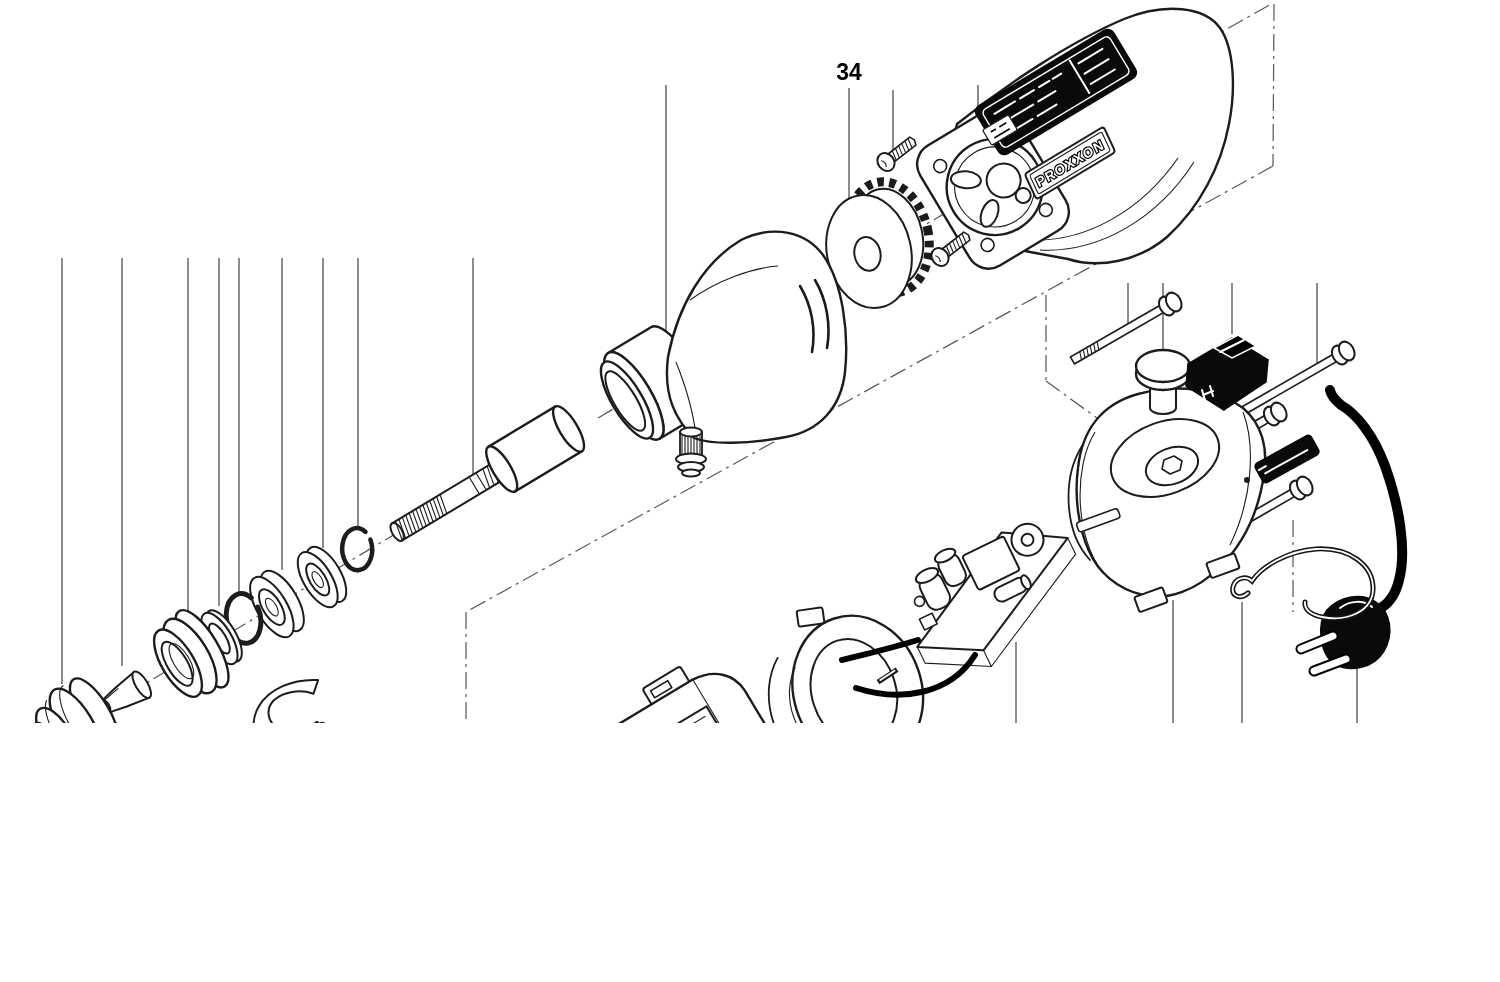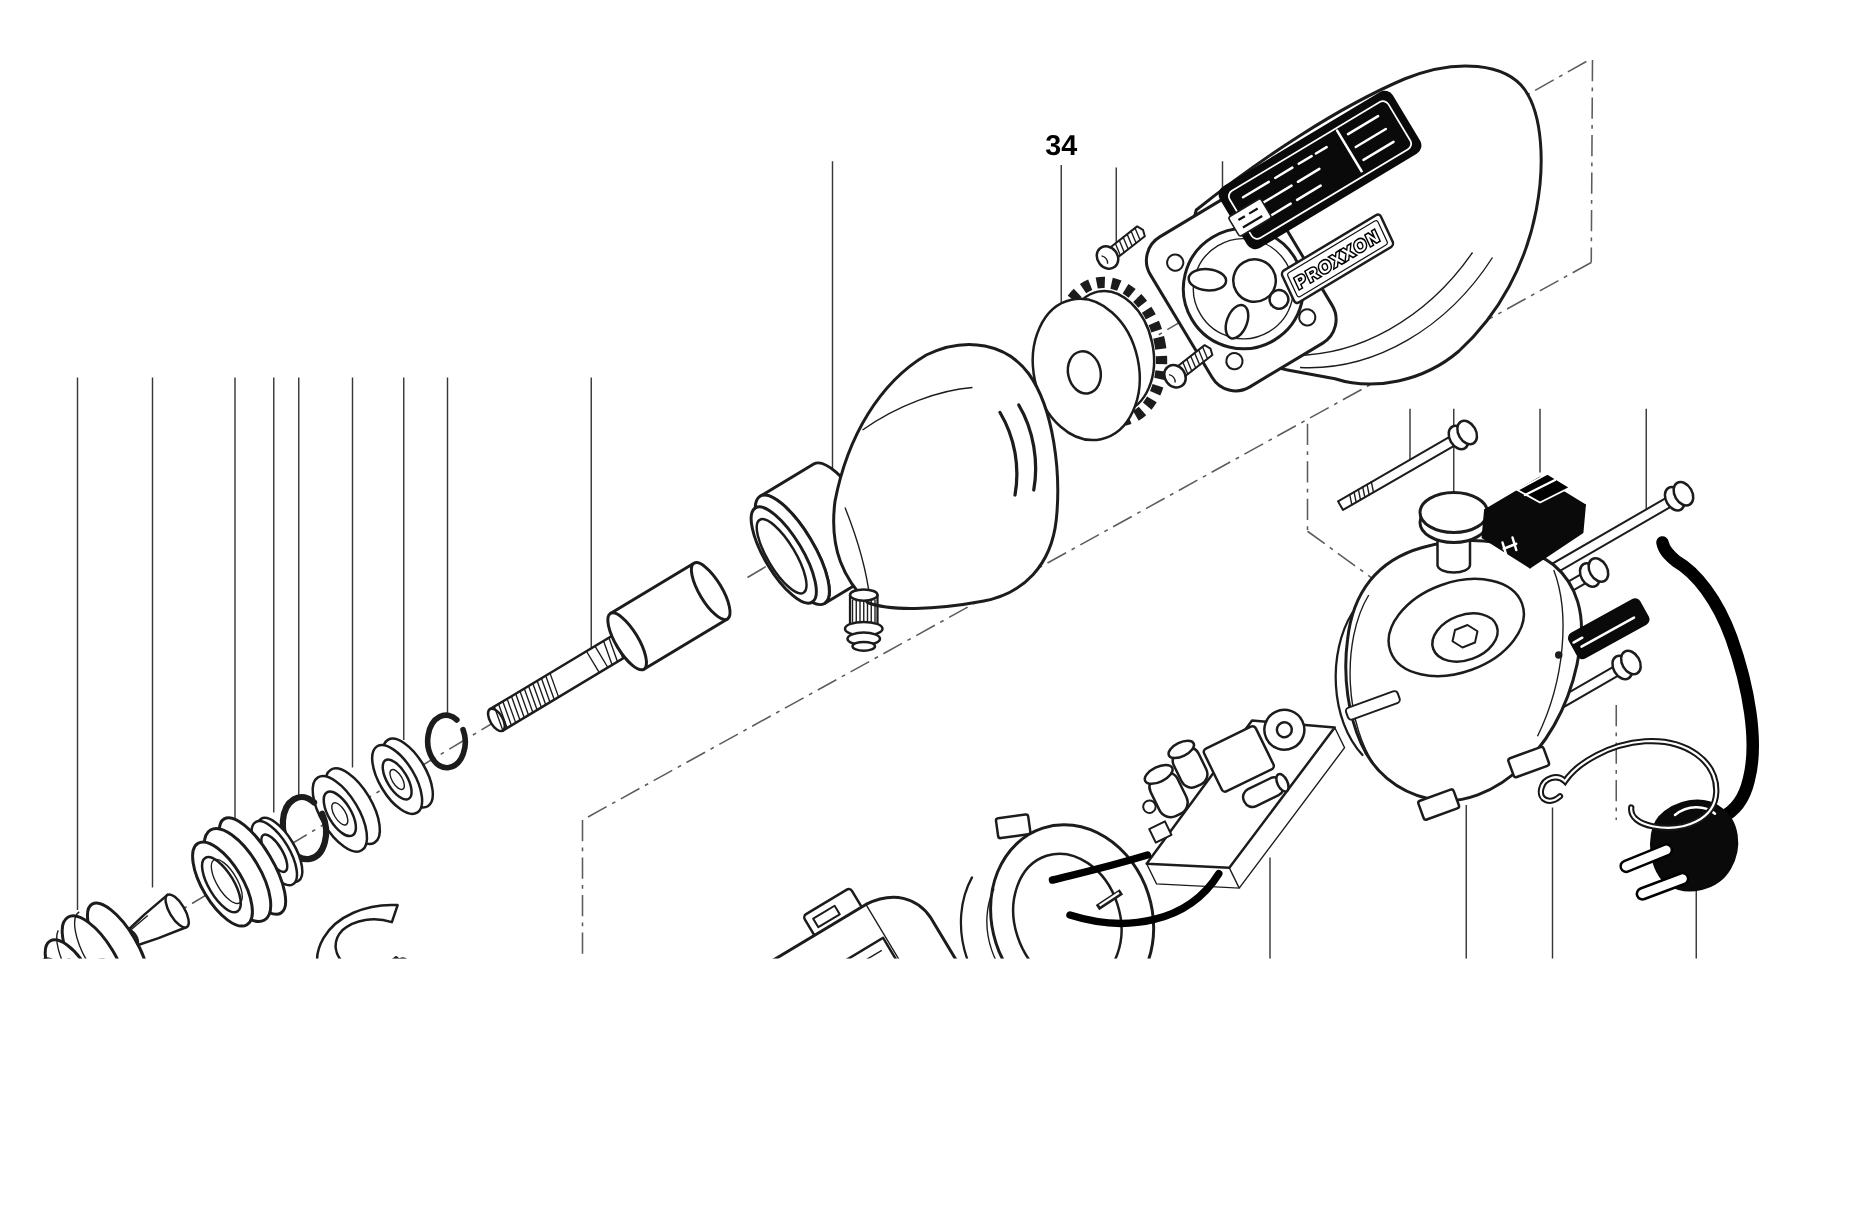--- a/index.html
+++ b/index.html
@@ -1,17 +1,17 @@
 <!DOCTYPE html>
 <html><head>
 <meta charset="utf-8">
 <style>
   html,body { margin:0; padding:0; background:#fff; }
   .stage { width:1500px; height:723px; background:#fff; position:relative; overflow:hidden;
-           font-family:"Liberation Sans", sans-serif;margin-top:44px; }
+           font-family:"Liberation Sans", sans-serif; }
   svg { display:block; }
   .ol  { fill:#fff; stroke:#1c1c1c; stroke-width:2; stroke-linejoin:round; stroke-linecap:round; }
   .w24 { stroke-width:2.4; } .w3 { stroke-width:3; } .w16 { stroke-width:1.6; } .w13 { stroke-width:1.3; }
   .ln  { fill:none; stroke:#1c1c1c; stroke-width:1.8; stroke-linecap:round; stroke-linejoin:round; }
   .ln2 { fill:none; stroke:#1c1c1c; stroke-width:2.6; stroke-linecap:round; }
   .ln1 { fill:none; stroke:#1c1c1c; stroke-width:1.1; }
   .blk { fill:#0a0a0a; stroke:#0a0a0a; stroke-width:1.5; stroke-linejoin:round; }
   .wl  { fill:none; stroke:#fff; stroke-width:2; stroke-linecap:round; }
   .leader { stroke:#383838; stroke-width:1.15; }
   .dd  { fill:none; stroke:#5c5c5c; stroke-width:1.25; stroke-dasharray:17 5 3 5; }

